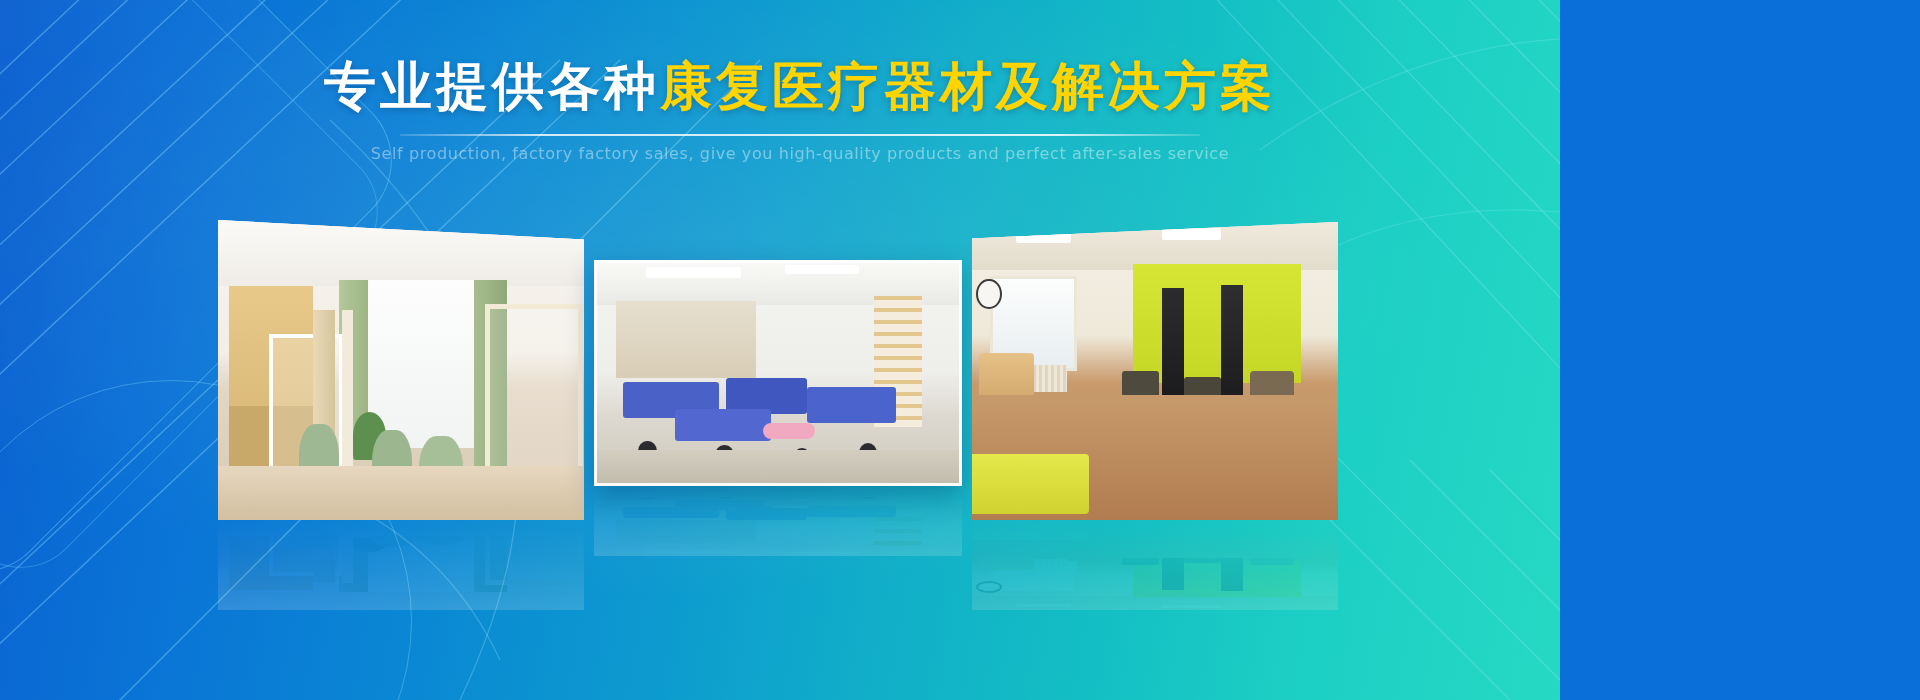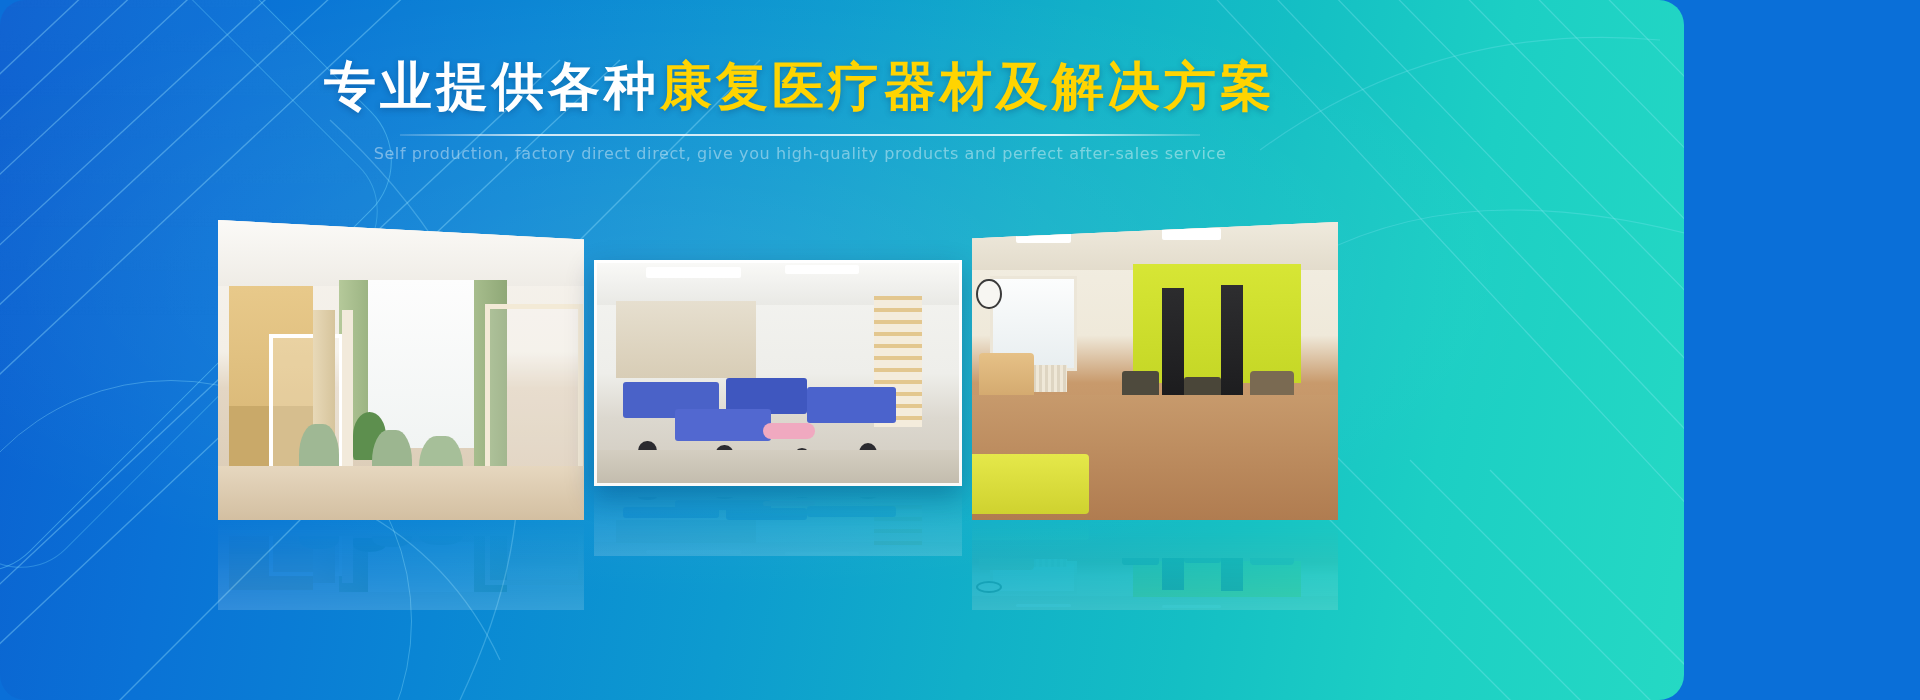--- a/index.html
+++ b/index.html
@@ -1,21 +1,21 @@
 <!DOCTYPE html>
 <html><head>
 <meta charset="utf-8">
 <style>
   html,body{margin:0;padding:0;}
   body{
     width:1920px;height:700px;overflow:hidden;
     font-family:"Liberation Sans","DejaVu Sans",sans-serif;
     background:#0a6fd8;
   }
-  .banner{position:relative;width:1684px;height:700px;overflow:hidden;border-radius:25px;}
+  .banner{position:relative;width:1560px;height:700px;overflow:hidden;}
 
   
   .bg-gradient{
     position:absolute;inset:0;
     background:linear-gradient(100deg,
       #0b5fd0 0%,
       #0a72d6 14%,
       #0a86d4 30%,
       #0d9bcf 46%,
       #11b0c8 60%,
@@ -278,21 +278,21 @@
           <div class="s-el yellowbed"></div>
       </div>
     </div>
   </div>
 
   <div class="text-block">
     <h1 class="headline">
       <span class="seg-white">专业提供各种</span><span class="seg-accent">康复医疗器材及</span><span class="seg-accent">解决方案</span>
     </h1>
     <div class="divider"></div>
-    <p class="sub-en">Self production, factory direct direct, give you high-quality products and perfect after-sales service</p>
+    <p class="sub-en">Self production, factory factory sales, give you high-quality products and perfect after-sales service</p>
   </div>
 
   <div class="photos">
 
     <div class="panel left">
       <div class="photo scene sceneA">
         <div class="s-el ceiling"></div>
           <div class="s-el cabinet"></div>
           <div class="s-el cabinet2"></div>
         <div class="s-el window"></div>

